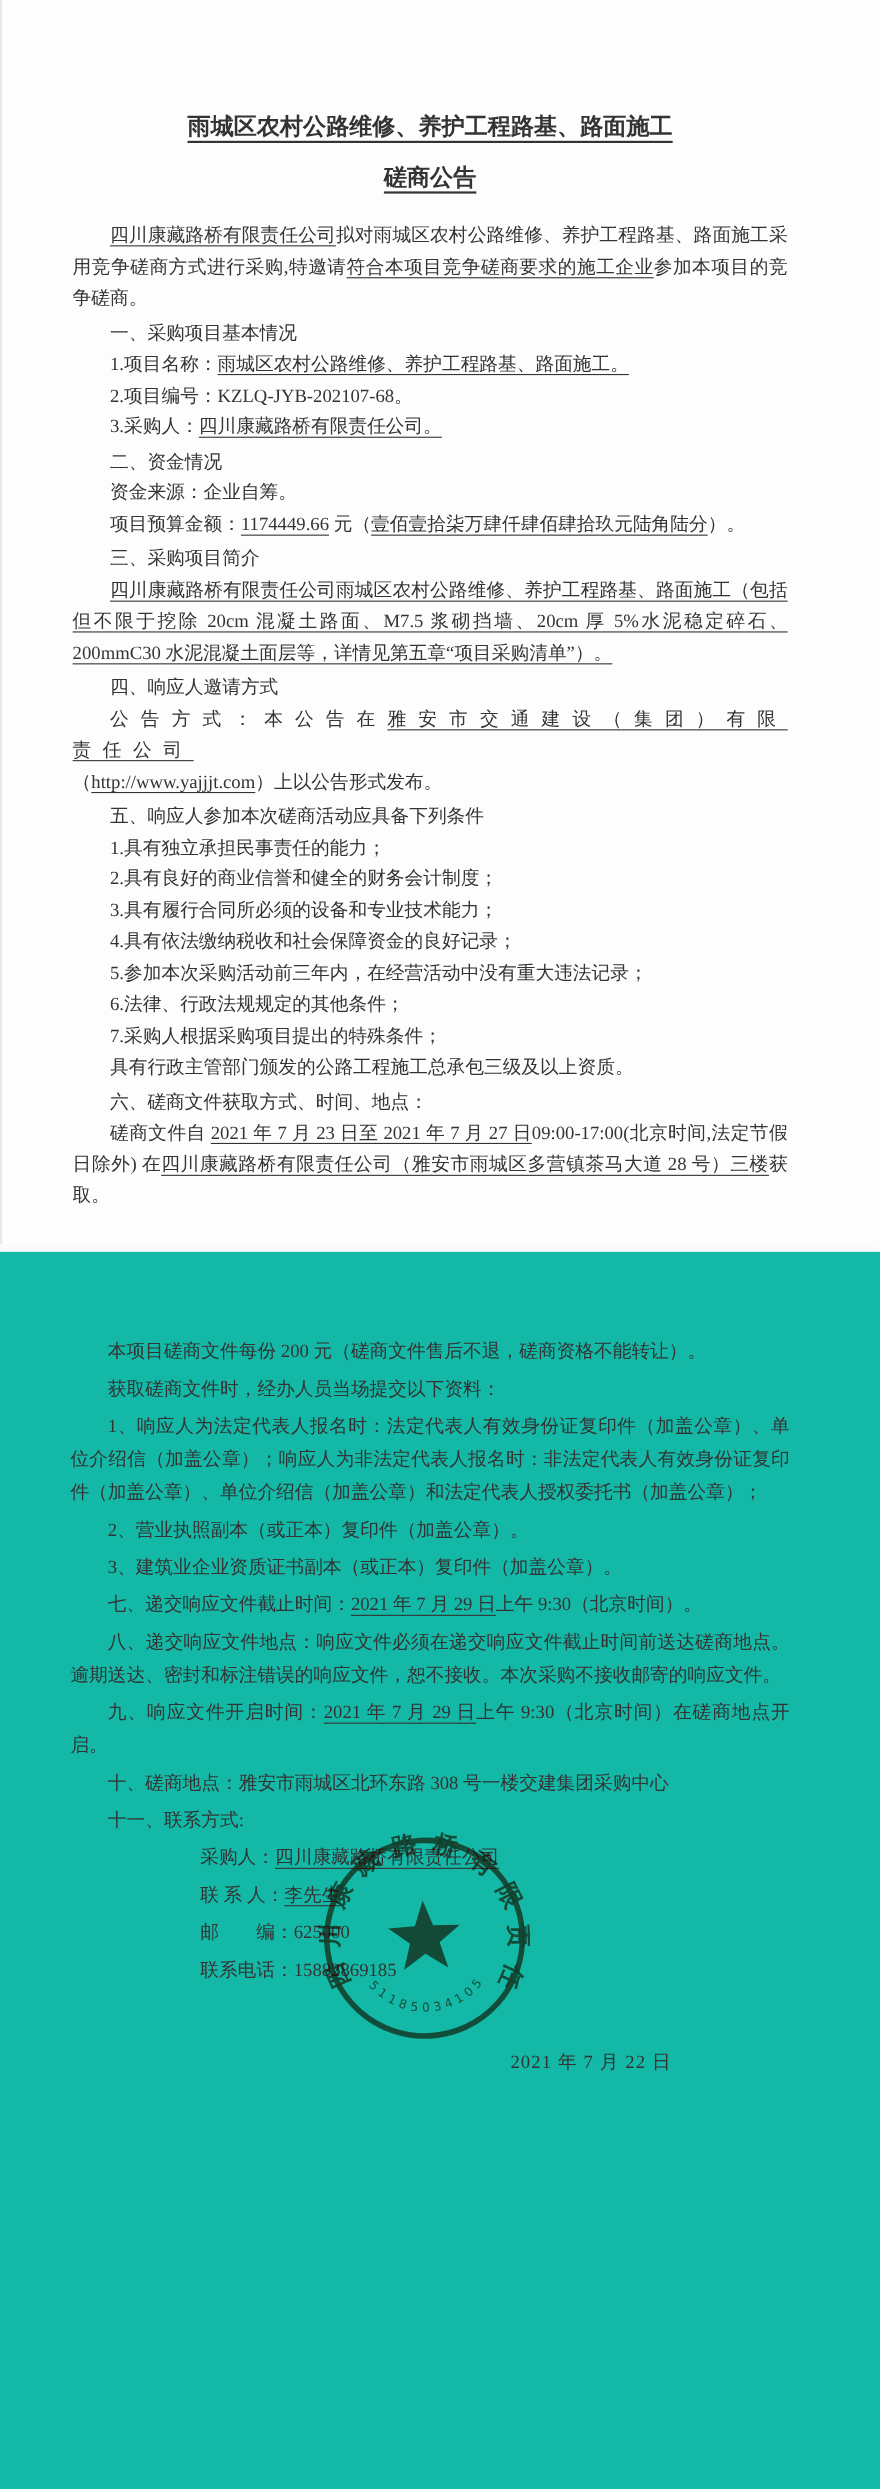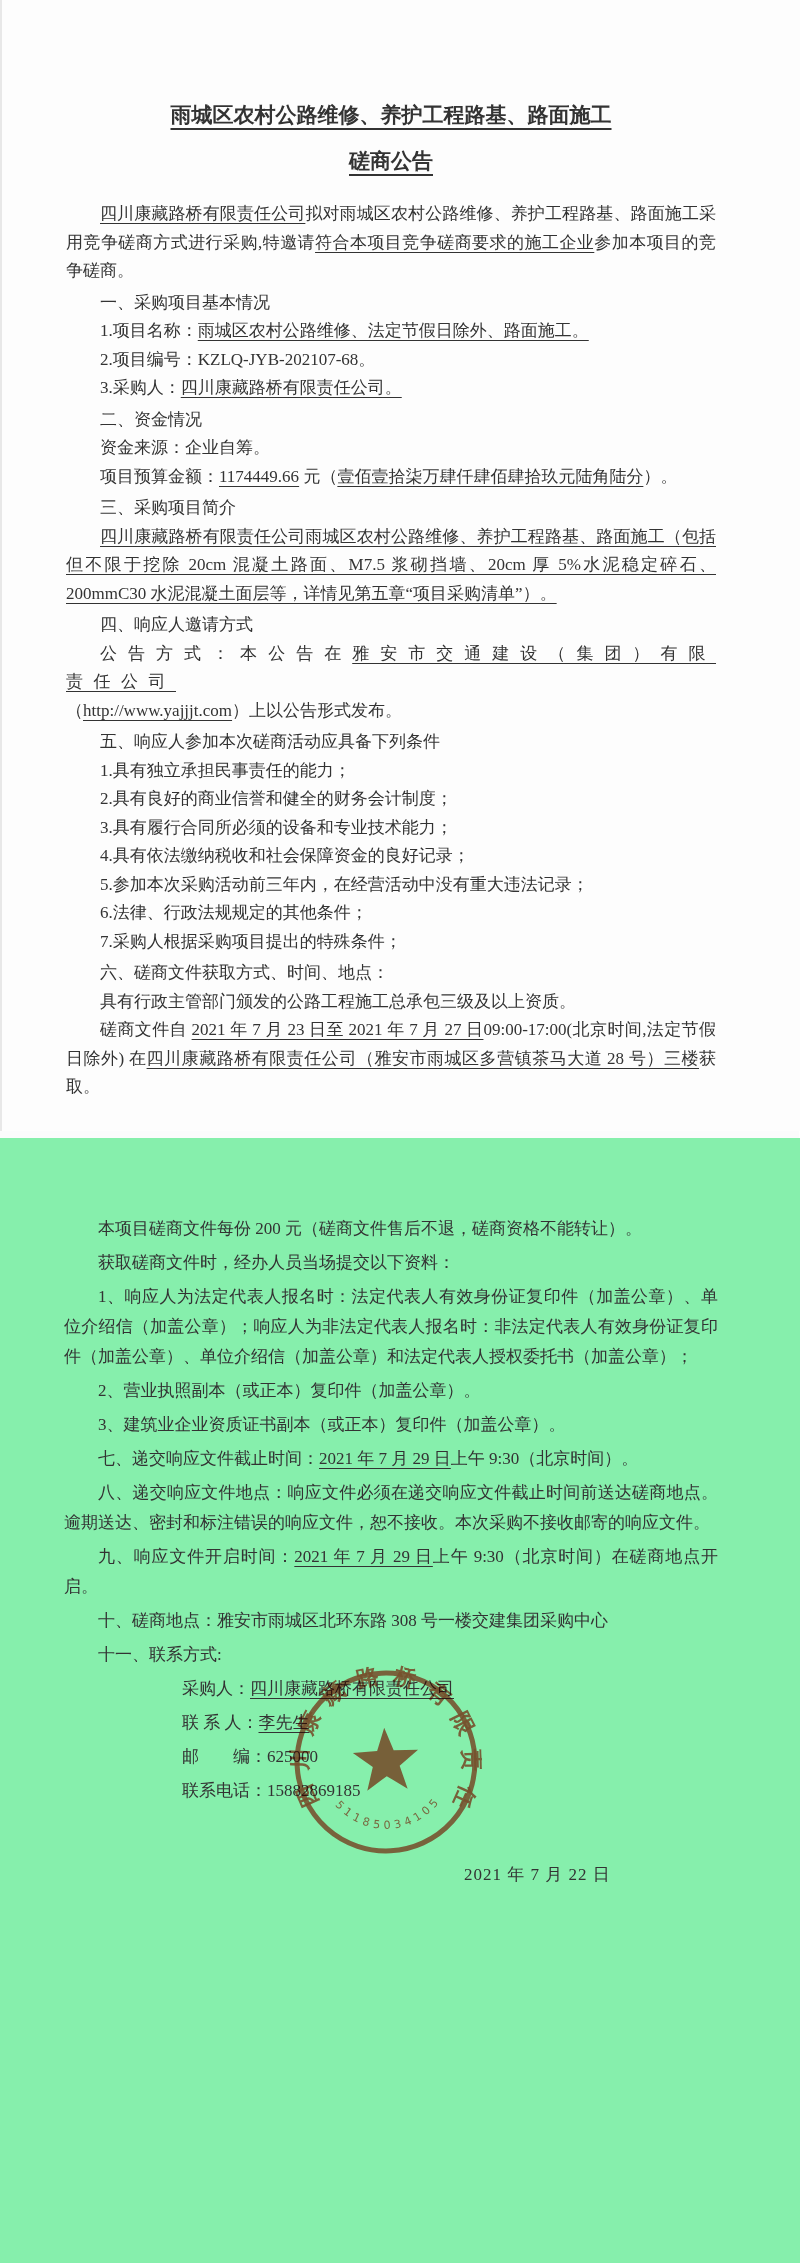--- a/index.html
+++ b/index.html
@@ -1,21 +1,21 @@
 <!DOCTYPE html>
 <html><head>
 <meta charset="utf-8">
 <style>
   html,body{margin:0;padding:0;background:#ffffff;}
   body{width:800px;font-family:"Liberation Serif","DejaVu Serif",serif;color:#333;}
   .scan{width:799px;position:relative;}
   .page{width:800px;box-sizing:border-box;position:relative;overflow:hidden;}
   .page-1{height:1131px;background:#fdfdfd;border-left:2px solid #e8e8e8;padding:92px 84px 0 64px;}
   .page-gap{height:7px;background:#fbfbfc;}
-  .page-2{height:1125px;background:#86efac;padding:76px 82px 0 64px;}
+  .page-2{height:1125px;background:#14b8a6;padding:76px 82px 0 64px;}
   .doc-title{font-size:21px;font-weight:bold;text-align:center;line-height:46px;
              text-decoration:underline;text-underline-offset:6px;text-decoration-thickness:1.5px;}
   .title-wrap{margin-bottom:16px;}
   .content{font-size:17px;line-height:28.5px;}
   .page-2 .content{line-height:30px;}
   .blk{text-align:justify;}
   .para{text-indent:2em;}
   .head{font-weight:normal;text-indent:2em;margin-top:3px;}
   .cont{text-indent:0;}
   .spread{letter-spacing:10.5px;}
@@ -33,41 +33,41 @@
 <div class="scan">
 
   <div class="page page-1">
     <div class="title-wrap">
       <div class="doc-title">雨城区农村公路维修、养护工程路基、路面施工</div>
       <div class="doc-title">磋商公告</div>
     </div>
     <div class="content">
         <div class="blk para"><u>四川康藏路桥有限责任公司</u><span>拟对雨城区农村公路维修、养护工程路基、路面施工采用竞争磋商方式进行采购,特邀请</span><u class="b">符合本项目竞争磋商要求的施工企业</u><span>参加本项目的竞争磋商。</span></div>
         <div class="blk head"><span>一、采购项目基本情况</span></div>
-        <div class="blk para"><span>1.项目名称：</span><u>雨城区农村公路维修、法定节假日除外、路面施工。</u></div>
+        <div class="blk para"><span>1.项目名称：</span><u>雨城区农村公路维修、养护工程路基、路面施工。</u></div>
         <div class="blk para"><span>2.项目编号：KZLQ-JYB-202107-68。</span></div>
         <div class="blk para"><span>3.采购人：</span><u>四川康藏路桥有限责任公司。</u></div>
         <div class="blk head"><span>二、资金情况</span></div>
         <div class="blk para"><span>资金来源：企业自筹。</span></div>
         <div class="blk para"><span>项目预算金额：</span><u>1174449.66</u><span> 元（</span><u>壹佰壹拾柒万肆仟肆佰肆拾玖元陆角陆分</u><span>）。</span></div>
         <div class="blk head"><span>三、采购项目简介</span></div>
         <div class="blk para"><u>四川康藏路桥有限责任公司雨城区农村公路维修、养护工程路基、路面施工（包括但不限于挖除 20cm 混凝土路面、M7.5 浆砌挡墙、20cm 厚 5%水泥稳定碎石、200mmC30 水泥混凝土面层等，详情见第五章“项目采购清单”）。</u></div>
         <div class="blk head"><span>四、响应人邀请方式</span></div>
         <div class="blk para spread"><span>公告方式：本公告在</span><u>雅安市交通建设（集团）有限责任公司</u></div>
         <div class="blk cont"><span>（</span><u>http://www.yajjjt.com</u><span>）上以公告形式发布。</span></div>
         <div class="blk head"><span>五、响应人参加本次磋商活动应具备下列条件</span></div>
         <div class="blk para"><span>1.具有独立承担民事责任的能力；</span></div>
         <div class="blk para"><span>2.具有良好的商业信誉和健全的财务会计制度；</span></div>
         <div class="blk para"><span>3.具有履行合同所必须的设备和专业技术能力；</span></div>
         <div class="blk para"><span>4.具有依法缴纳税收和社会保障资金的良好记录；</span></div>
         <div class="blk para"><span>5.参加本次采购活动前三年内，在经营活动中没有重大违法记录；</span></div>
         <div class="blk para"><span>6.法律、行政法规规定的其他条件；</span></div>
         <div class="blk para"><span>7.采购人根据采购项目提出的特殊条件；</span></div>
+        <div class="blk para"><span>具有行政主管部门颁发的公路工程施工总承包三级及以上资质。</span></div>
         <div class="blk head"><span>六、磋商文件获取方式、时间、地点：</span></div>
-        <div class="blk para"><span>具有行政主管部门颁发的公路工程施工总承包三级及以上资质。</span></div>
         <div class="blk para"><span>磋商文件自 </span><u>2021 年 7 月 23 日至 2021 年 7 月 27 日</u><span>09:00-17:00(北京时间,法定节假日除外) 在</span><u>四川康藏路桥有限责任公司（雅安市雨城区多营镇茶马大道 28 号）三楼</u><span>获取。</span></div>
       </div>
   </div>
 
   <div class="page-gap"></div>
 
   <div class="page page-2">
     <div class="content">
         <div class="blk para"><span>本项目磋商文件每份 200 元（磋商文件售后不退，磋商资格不能转让）。</span></div>
         <div class="blk para"><span>获取磋商文件时，经办人员当场提交以下资料：</span></div>

